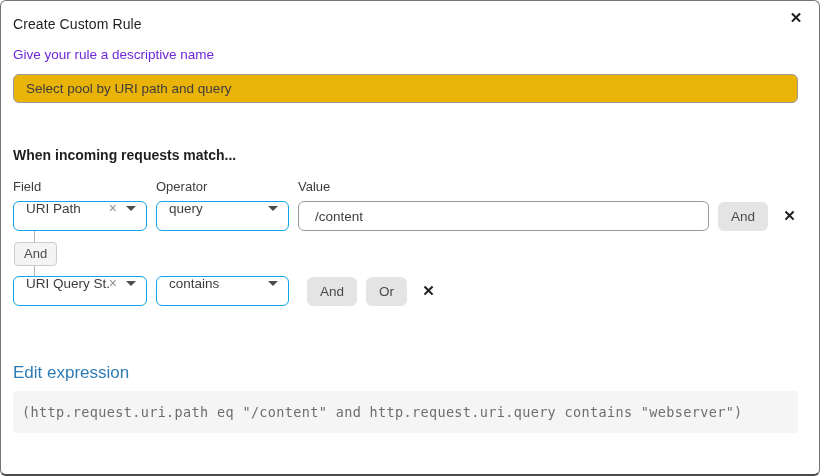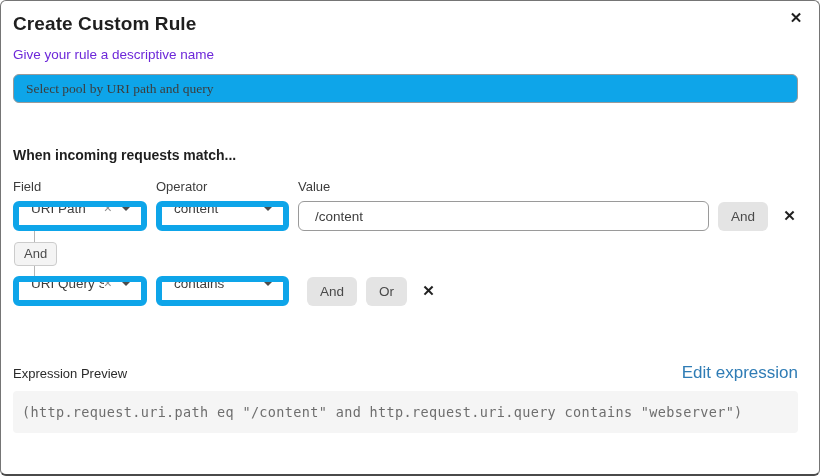--- a/index.html
+++ b/index.html
@@ -14,47 +14,47 @@
     width: 820px; height: 476px;
     background: #fff;
     border: 1px solid #757575;
     border-bottom: 2px solid #4a4a4a;
     border-radius: 6px;
     padding: 0 21px 0 12px;
     overflow: hidden;
   }
   .dialog-title {
     margin-top: 12px;
-    font-size: 19px; font-weight: 700; color: #1f1f1f;
+    font-size: 14px; font-weight: 400; color: #1f1f1f;
     letter-spacing: .1px; line-height: 22px;
   }
   .close-btn {
     position: absolute; top: 8px; right: 14px;
     width: 18px; height: 18px;
     display: flex; align-items: center; justify-content: center;
     font-size: 15px; font-weight: 700; color: #1f1f1f;
     cursor: pointer; background: none; border: none; padding: 0;
   }
   .field-label { margin-top: 19px; font-size: 14px; color: #2d2d2d; line-height: 16px; }
   .helper-text { margin-top: 12px; font-size: 13.5px; color: #6d28d9; line-height: 15px; }
   .text-input {
     display: block; width: 100%; height: 29px;
     border: 1px solid #9a9a9a; border-radius: 6px;
     padding: 0 12px; font-size: 13.5px; color: #3d3d3d;
-    font-family: Liberation Serif, serif;
-    outline: none; background: #0ea5e9;
+    font-family: Liberation Sans, sans-serif;
+    outline: none; background: #eab308;
   }
   .rule-input { margin-top: 12px; }
   .section-heading { margin-top: 44px; font-size: 14px; font-weight: 700; color: #1f1f1f; line-height: 16px; }
   .col-labels { display: flex; margin-top: 16px; font-size: 13px; color: #3d3d3d; line-height: 15px; }
   .col-labels .col-field { width: 143px; }
   .col-labels .col-operator { width: 142px; }
   .builder-row { display: flex; align-items: center; margin-top: 7px; }
   .select {
-    height: 30px; border: 6px solid #0ea5e9; border-radius: 6px;
+    height: 30px; border: 1px solid #0ea5e9; border-radius: 6px;
     display: flex; align-items: center;
     padding: 0 10px 16px 12px; font-size: 13.5px; color: #3d3d3d;
     background: #fff; cursor: pointer; white-space: nowrap; overflow: hidden;
   }
   .select-field { width: 134px; margin-right: 9px; }
   .select-operator { width: 133px; margin-right: 9px; }
   .select .sel-text { flex: 1; overflow: hidden; text-overflow: clip; }
   .select .clear-x { color: #8d8d8d; font-size: 14px; margin-right: 9px; line-height: 1; }
   .chevron {
     width: 0; height: 0; flex: none;
@@ -119,21 +119,21 @@
     <span class="col-value">Value</span>
   </div>
 
   <div class="builder-row">
     <div class="select select-field">
       <span class="sel-text">URI Path</span>
       <span class="clear-x">×</span>
       <span class="chevron"></span>
     </div>
     <div class="select select-operator">
-      <span class="sel-text">content</span>
+      <span class="sel-text">query</span>
       <span class="chevron"></span>
     </div>
     <input class="value-input" type="text" value="/content" style="">
     <button class="logic-btn">And</button>
     <button class="remove-btn">✕</button>
   </div>
 
   <div class="conn-line"></div>
   <div>
     <span class="and-badge">And</span>
@@ -149,18 +149,17 @@
     <div class="select select-operator">
       <span class="sel-text">contains</span>
       <span class="chevron"></span>
     </div>
     <button class="logic-btn">And</button>
     <button class="logic-btn">Or</button>
     <button class="remove-btn">✕</button>
   </div>
 
   <div class="expr-row">
-    <span class="expr-label">Expression Preview</span>
     <a class="expr-edit-link">Edit expression</a>
   </div>
   <div class="code-block">(http.request.uri.path eq "/content" and http.request.uri.query contains "webserver")</div>
 
 </div>
 
 </body></html>

